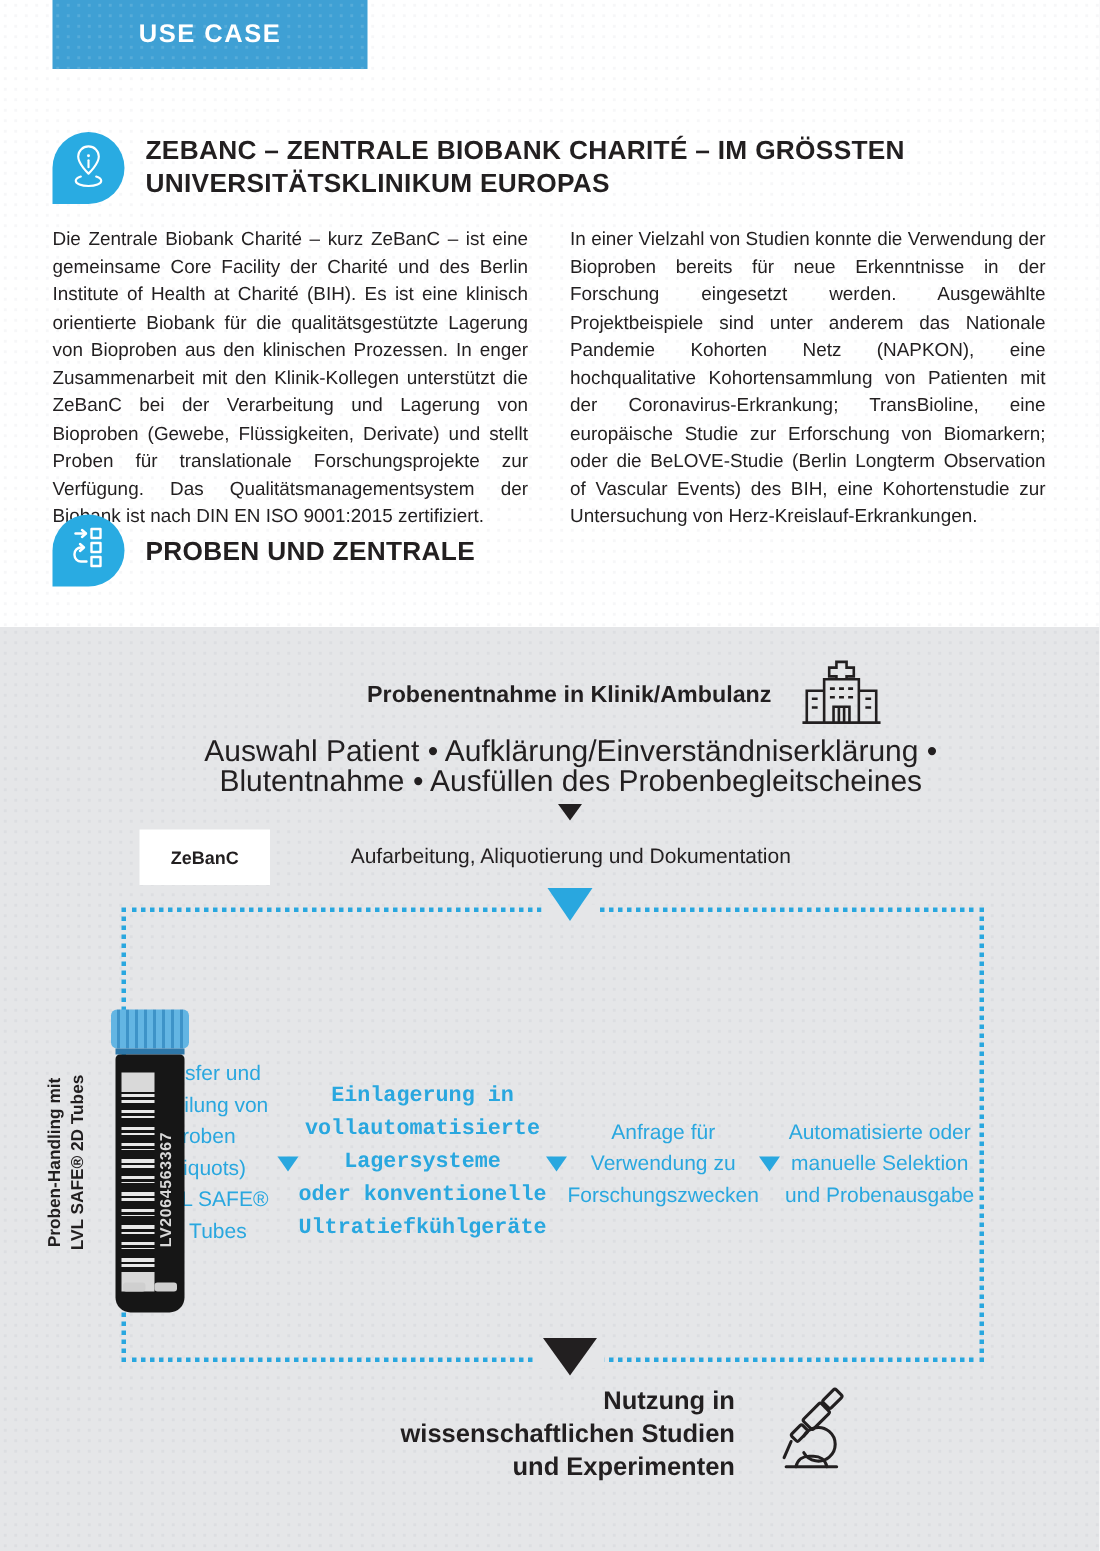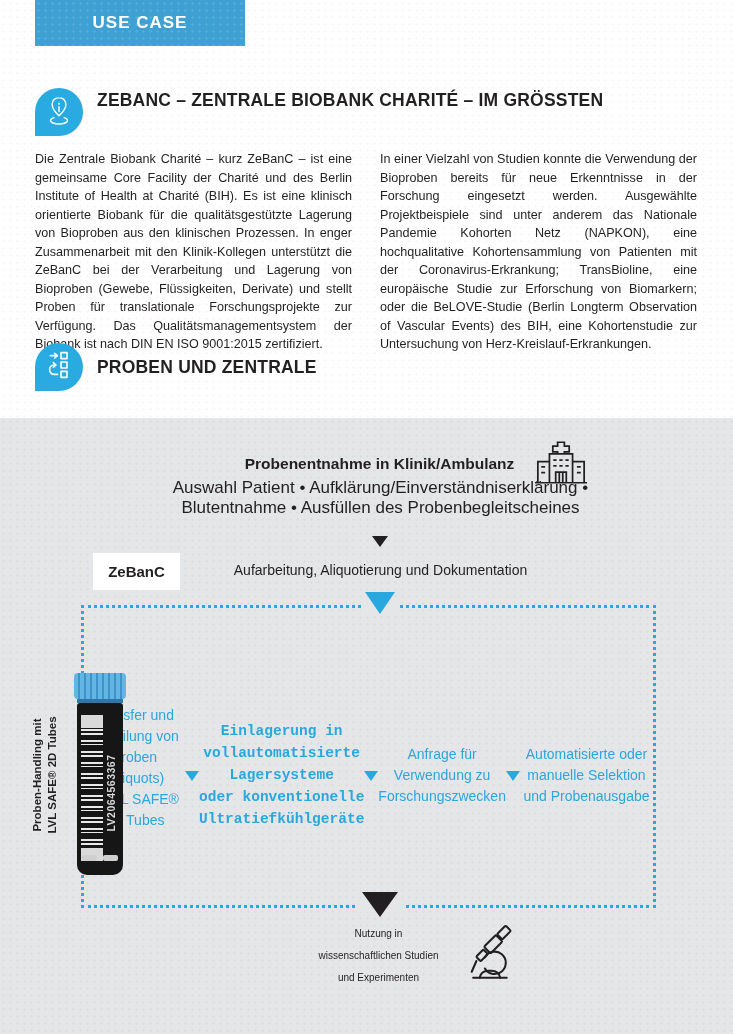--- a/index.html
+++ b/index.html
@@ -43,30 +43,30 @@
     left:0; top:418px; width:733px; height:616px;
     background-color:#E5E6E8;
     background-image: radial-gradient(rgba(100,110,130,0.07) 1px, transparent 1.1px);
     background-size:7px 7px;
   }
   .flow-center { position:absolute; left:28px; width:705px; text-align:center; }
 
   .entry-row { left:28px; width:705px; top:20px; height:52px; display:flex; align-items:center; justify-content:center; gap:20px; transform:translateX(36px); }
   .entry-title { font-size:15.5px; font-weight:bold;text-align:right; }
 
-  .entry-detail { top:60px; font-size:17px; line-height:20px; }
+  .entry-detail { top:73px; font-size:20px; line-height:20px; }
 
   .tri { width:0; height:0; }
   .tri-sm-black { border-left:8px solid transparent; border-right:8px solid transparent; border-top:11px solid #221F20; }
   .tri-sm-blue  { border-left:7px solid transparent; border-right:7px solid transparent; border-top:10px solid #29A7DF; }
   .tri-lg-blue  { border-left:15px solid transparent; border-right:15px solid transparent; border-top:22px solid #29A7DF; }
   .tri-lg-black { border-left:18px solid transparent; border-right:18px solid transparent; border-top:25px solid #221F20; }
   .tri-mask { position:absolute; background:#E5E6E8; }
 
-  .zebanc-box { left:93px; top:135px; width:87px; height:37px; background:#fff; display:flex; align-items:center; justify-content:center; font-size:15px; font-weight:bold; }
+  .zebanc-box { left:93px; top:135px; width:87px; height:37px; background:#fff; display:flex; align-items:center; justify-content:center; font-size:12px; font-weight:bold; }
   .processing-text { top:144px; font-size:14px; }
 
   .dotted-box {
     left:81px; top:187px; width:575px; height:303px;
     border:3px dotted #29A7DF;
     display:flex; flex-direction:row; align-items:center; padding-top:23px;
   }
   .blue-step { color:#29A7DF; font-size:14px; line-height:21px; text-align:center; }
   .blue-step.bold { font-weight:bold; font-size:14.5px; line-height:22px;font-family:Liberation Mono, monospace; }
   .dotted-box .tri-sm-blue { margin-top:14px; }
@@ -92,21 +92,21 @@
   .bc-block-top { left:4px; top:12px; width:22px; height:13px; background:#D9D9D9; }
   .bc-block-bot { left:4px; top:145px; width:22px; height:13px; background:#D9D9D9; }
   .tube-code {
     left:34px; top:90px; transform:translate(-50%,-50%) rotate(-90deg);
     color:#D8D8D8; font-size:10.5px; font-weight:bold; letter-spacing:0.5px; white-space:nowrap;
   }
   .tube-glint-l { left:5px; top:152px; width:15px; height:6px; background:#CFCFCF; border-radius:2px; }
   .tube-glint-r { left:26px; top:152px; width:15px; height:6px; background:#CFCFCF; border-radius:2px; }
 
   .outcome-row { left:28px; width:705px; top:505px; display:flex; align-items:center; justify-content:center; gap:22px; transform:translateX(37px); }
-  .outcome-text { font-size:10px; font-weight:normal; line-height:22px; text-align:center; }
+  .outcome-text { font-size:17px; font-weight:bold; line-height:22px; text-align:right; }
 </style>
 </head>
 <body>
 
 <div class="page">
 
   <div class="abs use-case-badge">
     <span>USE CASE</span>
   </div>
 
@@ -115,20 +115,21 @@
       <svg viewBox="0 0 48 48" width="34" height="34" fill="none" stroke="#ffffff" stroke-width="2" stroke-linecap="round" stroke-linejoin="round">
         <path d="M24 6.5c-5.6 0-9.7 4.3-9.7 9.6 0 7 9.7 16 9.7 16s9.7-9 9.7-16c0-5.3-4.1-9.6-9.7-9.6z"></path>
         <circle cx="24" cy="15.2" r="1.4" fill="#ffffff" stroke="none"></circle>
         <line x1="24" y1="19.5" x2="24" y2="26"></line>
         <path d="M16.8 34.8c-2.9 1-4.8 2.5-4.8 4 0 2.8 5.4 5 12 5s12-2.2 12-5c0-1.5-1.9-3-4.8-4"></path>
       </svg>
     </span>
   </div>
   <div class="abs sec1-title">
     <div>ZEBANC – ZENTRALE BIOBANK CHARITÉ – IM GRÖSSTEN</div>
+    <div>UNIVERSITÄTSKLINIKUM EUROPAS</div>
   </div>
 
   <div class="abs columns">
     <p class="col">Die Zentrale Biobank Charité – kurz ZeBanC – ist eine gemeinsame Core Facility der Charité und des Berlin Institute of Health at Charité (BIH). Es ist eine klinisch orientierte Biobank für die qualitätsgestützte Lagerung von Bioproben aus den klinischen Prozessen. In enger Zusammenarbeit mit den Klinik-Kollegen unterstützt die ZeBanC bei der Verarbeitung und Lagerung von Bioproben (Gewebe, Flüssigkeiten, Derivate) und stellt Proben für translationale Forschungsprojekte zur Verfügung. Das Qualitätsmanagementsystem der Biobank ist nach DIN EN ISO 9001:2015 zertifiziert.</p>
     <p class="col">In einer Vielzahl von Studien konnte die Verwendung der Bioproben bereits für neue Erkenntnisse in der Forschung eingesetzt werden. Ausgewählte Projektbeispiele sind unter anderem das Nationale Pandemie Kohorten Netz (NAPKON), eine hochqualitative Kohortensammlung von Patienten mit der Coronavirus-Erkrankung; TransBioline, eine europäische Studie zur Erforschung von Biomarkern; oder die BeLOVE-Studie (Berlin Longterm Observation of Vascular Events) des BIH, eine Kohortenstudie zur Untersuchung von Herz-Kreislauf-Erkrankungen.</p>
   </div>
 
   <div class="abs leaf sec2-icon">
     <span>
       <svg viewBox="0 0 48 48" width="32" height="32" fill="none" stroke="#ffffff" stroke-width="2.4" stroke-linecap="round" stroke-linejoin="round">

